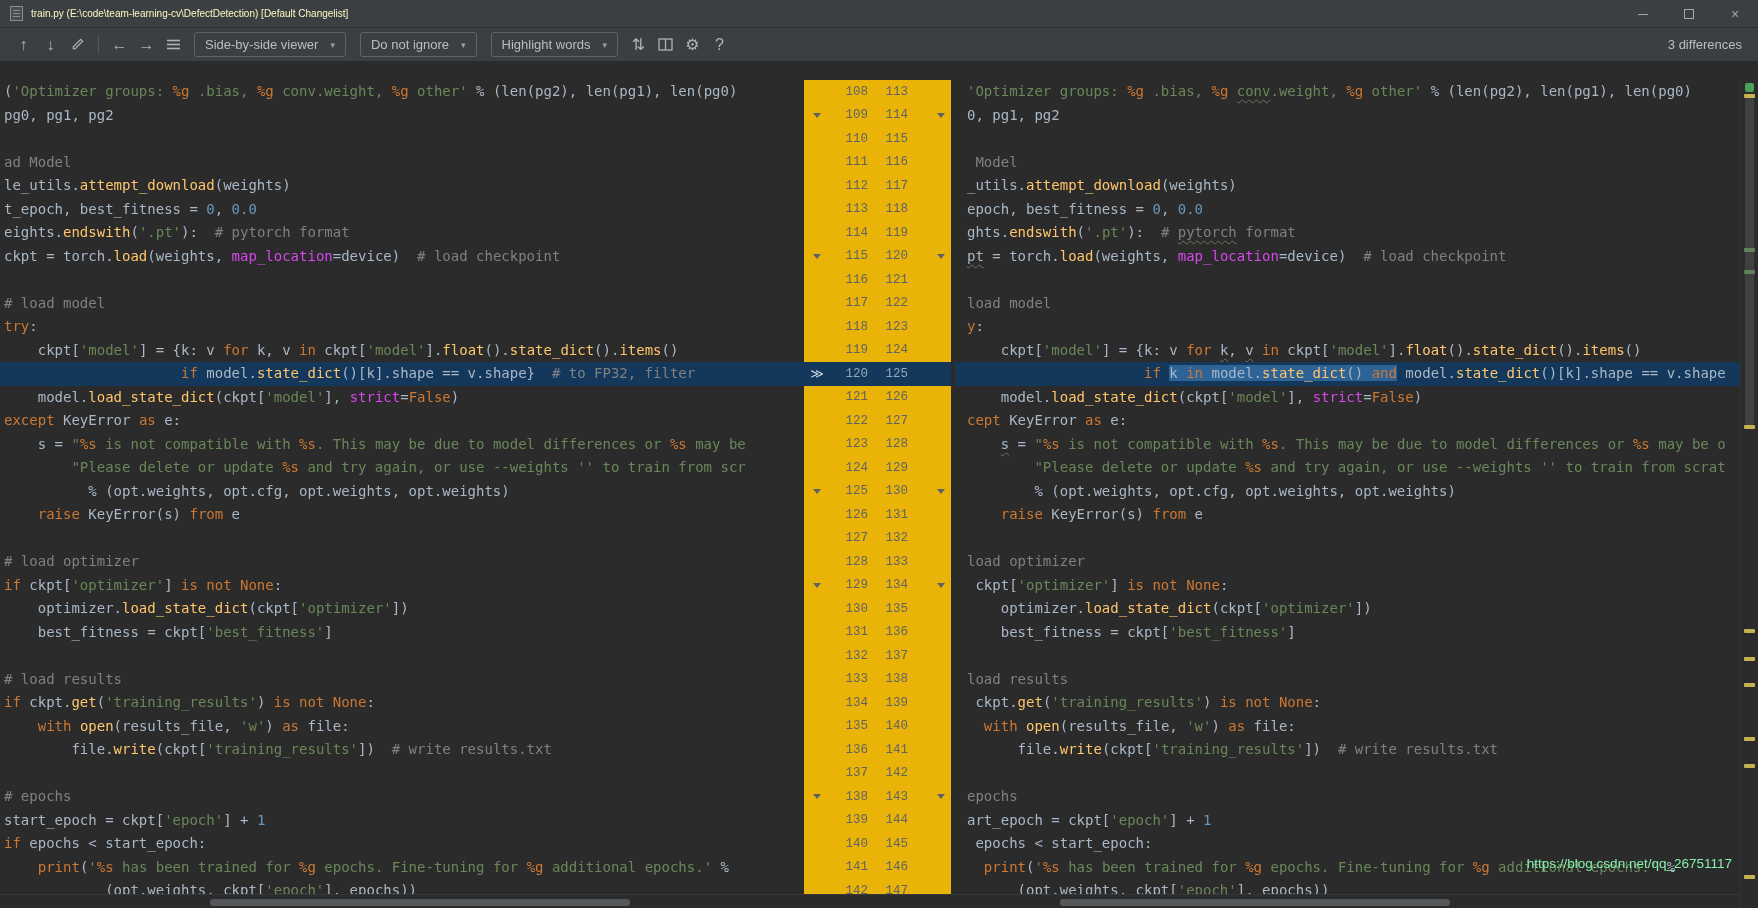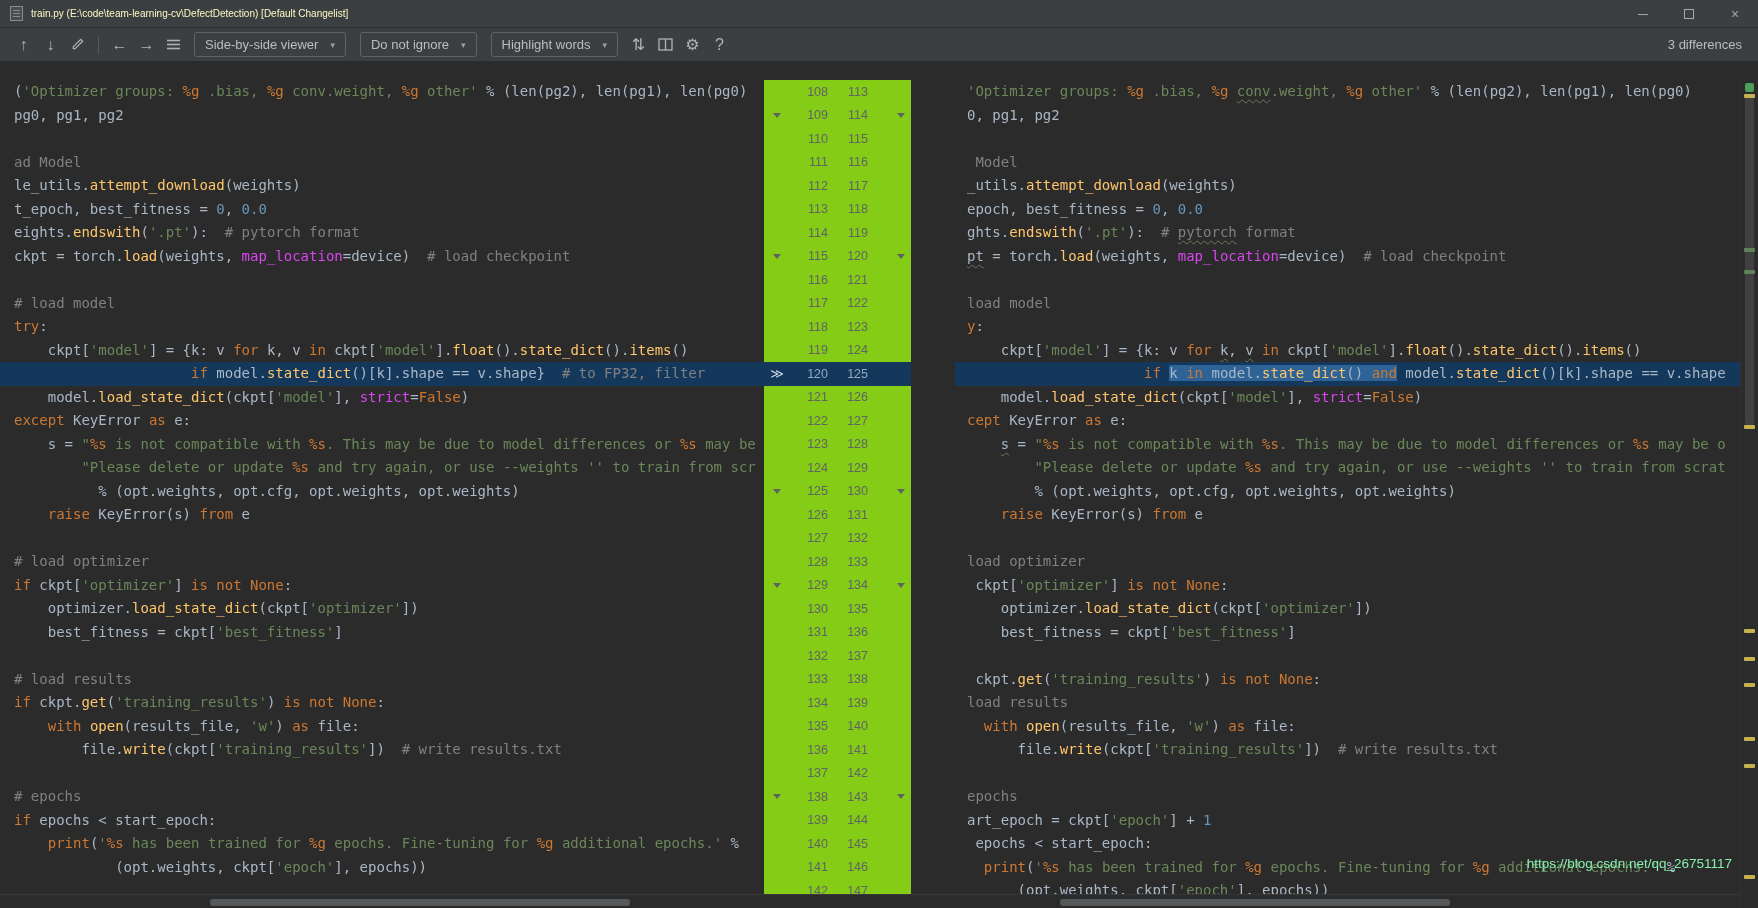--- a/index.html
+++ b/index.html
@@ -47,39 +47,39 @@
 
   
   .diff-area { position:absolute; top:80px; left:0; right:0; bottom:0; overflow:hidden; background:#2b2b2b; }
 
   .pane { position:absolute; top:0; bottom:0; overflow:hidden;
           font-family:"DejaVu Sans Mono", monospace; font-size:14px; }
   .pane.left  { left:0;     width:808px; }
   .pane.right { left:955px; width:785px; }
 
   .code-line { height:23.5px; line-height:23.5px; white-space:pre; }
-  .pane.left  .code-line { padding-left:14px; }
+  .pane.left  .code-line { padding-left:4px; }
   .pane.right .code-line { padding-left:12px; }
   .code-line.cur { background:#14385c; }
 
   
   .tk-d { color:#a9b7c6; }
   .tk-k { color:#cc7832; }
   .tk-s { color:#6a8759; }
   .tk-c { color:#808080; }
   .tk-n { color:#6897bb; }
   .tk-f { color:#ffc66b; }
   .tk-p { color:#d946ef; }
   .tk-e { color:#cc7832; }
   .tk-h { background:#2d6397; }
   .tk-w { text-decoration:underline wavy #72735c; text-decoration-thickness:1px; text-underline-offset:3px; }
 
   
-  .gutter { position:absolute; top:0; bottom:0; left:764px; width:147px; background:#84cc16;
-            font-family:Liberation Sans, sans-serif; }
+  .gutter { position:absolute; top:0; bottom:0; left:804px; width:147px; background:#eab308;
+            font-family:Liberation Mono, monospace; }
   .g-row { height:23.5px; display:flex; align-items:center; }
   .g-row.cur { background:#14385c; }
   .g-mark { width:26px; display:flex; align-items:center; justify-content:center; color:#c8d6e4; font-size:13px; }
   .g-n { color:#606366; font-size:12.5px; text-align:right; }
   .g-n1 { width:42px; padding-right:4px; }
   .g-n2 { width:40px; padding-right:4px; }
   .g-row.cur .g-n { color:#93a9bd; }
   .g-fold { flex:1; display:flex; justify-content:flex-end; padding-right:6px; }
   .tri { width:0; height:0; border-left:4px solid transparent; border-right:4px solid transparent;
          border-top:5px solid #5e6264; display:inline-block; }
@@ -201,20 +201,21 @@
         <div class="code-line"><span class="tk-k">if</span><span class="tk-d"> ckpt[</span><span class="tk-s">'optimizer'</span><span class="tk-d">] </span><span class="tk-k">is not None</span><span class="tk-d">:</span></div>
         <div class="code-line"><span class="tk-d">    optimizer.</span><span class="tk-f">load_state_dict</span><span class="tk-d">(ckpt[</span><span class="tk-s">'optimizer'</span><span class="tk-d">])</span></div>
         <div class="code-line"><span class="tk-d">    best_fitness = ckpt[</span><span class="tk-s">'best_fitness'</span><span class="tk-d">]</span></div>
         <div class="code-line"></div>
         <div class="code-line"><span class="tk-c"># load results</span></div>
         <div class="code-line"><span class="tk-k">if</span><span class="tk-d"> ckpt.</span><span class="tk-f">get</span><span class="tk-d">(</span><span class="tk-s">'training_results'</span><span class="tk-d">) </span><span class="tk-k">is not None</span><span class="tk-d">:</span></div>
         <div class="code-line"><span class="tk-d">    </span><span class="tk-k">with</span><span class="tk-d"> </span><span class="tk-f">open</span><span class="tk-d">(results_file, </span><span class="tk-s">'w'</span><span class="tk-d">) </span><span class="tk-k">as</span><span class="tk-d"> file:</span></div>
         <div class="code-line"><span class="tk-d">        file.</span><span class="tk-f">write</span><span class="tk-d">(ckpt[</span><span class="tk-s">'training_results'</span><span class="tk-d">])  </span><span class="tk-c"># write results.txt</span></div>
         <div class="code-line"></div>
         <div class="code-line"><span class="tk-c"># epochs</span></div>
+        <div class="code-line"><span class="tk-d">start_epoch = ckpt[</span><span class="tk-s">'epoch'</span><span class="tk-d">] + </span><span class="tk-n">1</span></div>
         <div class="code-line"><span class="tk-k">if</span><span class="tk-d"> epochs &lt; start_epoch:</span></div>
         <div class="code-line"><span class="tk-d">    </span><span class="tk-k">print</span><span class="tk-d">(</span><span class="tk-s">'</span><span class="tk-e">%s</span><span class="tk-s"> has been trained for </span><span class="tk-e">%g</span><span class="tk-s"> epochs. Fine-tuning for </span><span class="tk-e">%g</span><span class="tk-s"> additional epochs.'</span><span class="tk-d"> %</span></div>
         <div class="code-line"><span class="tk-d">            (opt.weights, ckpt[</span><span class="tk-s">'epoch'</span><span class="tk-d">], epochs))</span></div>
       </div>
     <div class="gutter" id="gutter">
         <div class="g-row">
           <span class="g-mark"></span>
           <span class="g-n g-n1">108</span>
           <span class="g-n g-n2">113</span>
           <span class="g-fold"></span>
@@ -463,22 +464,22 @@
         <div class="code-line"><span class="tk-d">    </span><span class="tk-d tk-w">s</span><span class="tk-d"> = </span><span class="tk-s">"</span><span class="tk-e">%s</span><span class="tk-s"> is not compatible with </span><span class="tk-e">%s</span><span class="tk-s">. This may be due to model differences or </span><span class="tk-e">%s</span><span class="tk-s"> may be o</span></div>
         <div class="code-line"><span class="tk-s">        "Please delete or update </span><span class="tk-e">%s</span><span class="tk-s"> and try again, or use --weights '' to train from scrat</span></div>
         <div class="code-line"><span class="tk-d">        % (opt.weights, opt.cfg, opt.weights, opt.weights)</span></div>
         <div class="code-line"><span class="tk-d">    </span><span class="tk-k">raise</span><span class="tk-d"> KeyError(s) </span><span class="tk-k">from</span><span class="tk-d"> e</span></div>
         <div class="code-line"></div>
         <div class="code-line"><span class="tk-c">load optimizer</span></div>
         <div class="code-line"><span class="tk-d"> ckpt[</span><span class="tk-s">'optimizer'</span><span class="tk-d">] </span><span class="tk-k">is not None</span><span class="tk-d">:</span></div>
         <div class="code-line"><span class="tk-d">    optimizer.</span><span class="tk-f">load_state_dict</span><span class="tk-d">(ckpt[</span><span class="tk-s">'optimizer'</span><span class="tk-d">])</span></div>
         <div class="code-line"><span class="tk-d">    best_fitness = ckpt[</span><span class="tk-s">'best_fitness'</span><span class="tk-d">]</span></div>
         <div class="code-line"></div>
+        <div class="code-line"><span class="tk-c">load results</span></div>
         <div class="code-line"><span class="tk-d"> ckpt.</span><span class="tk-f">get</span><span class="tk-d">(</span><span class="tk-s">'training_results'</span><span class="tk-d">) </span><span class="tk-k">is not None</span><span class="tk-d">:</span></div>
-        <div class="code-line"><span class="tk-c">load results</span></div>
         <div class="code-line"><span class="tk-d">  </span><span class="tk-k">with</span><span class="tk-d"> </span><span class="tk-f">open</span><span class="tk-d">(results_file, </span><span class="tk-s">'w'</span><span class="tk-d">) </span><span class="tk-k">as</span><span class="tk-d"> file:</span></div>
         <div class="code-line"><span class="tk-d">      file.</span><span class="tk-f">write</span><span class="tk-d">(ckpt[</span><span class="tk-s">'training_results'</span><span class="tk-d">])  </span><span class="tk-c"># write results.txt</span></div>
         <div class="code-line"></div>
         <div class="code-line"><span class="tk-c">epochs</span></div>
         <div class="code-line"><span class="tk-d">art_epoch = ckpt[</span><span class="tk-s">'epoch'</span><span class="tk-d">] + </span><span class="tk-n">1</span></div>
         <div class="code-line"><span class="tk-d"> epochs &lt; start_epoch:</span></div>
         <div class="code-line"><span class="tk-d">  </span><span class="tk-k">print</span><span class="tk-d">(</span><span class="tk-s">'</span><span class="tk-e">%s</span><span class="tk-s"> has been trained for </span><span class="tk-e">%g</span><span class="tk-s"> epochs. Fine-tuning for </span><span class="tk-e">%g</span><span class="tk-s"> additional epochs.'</span><span class="tk-d"> %</span></div>
         <div class="code-line"><span class="tk-d">      (opt.weights, ckpt[</span><span class="tk-s">'epoch'</span><span class="tk-d">], epochs))</span></div>
       </div>
 

